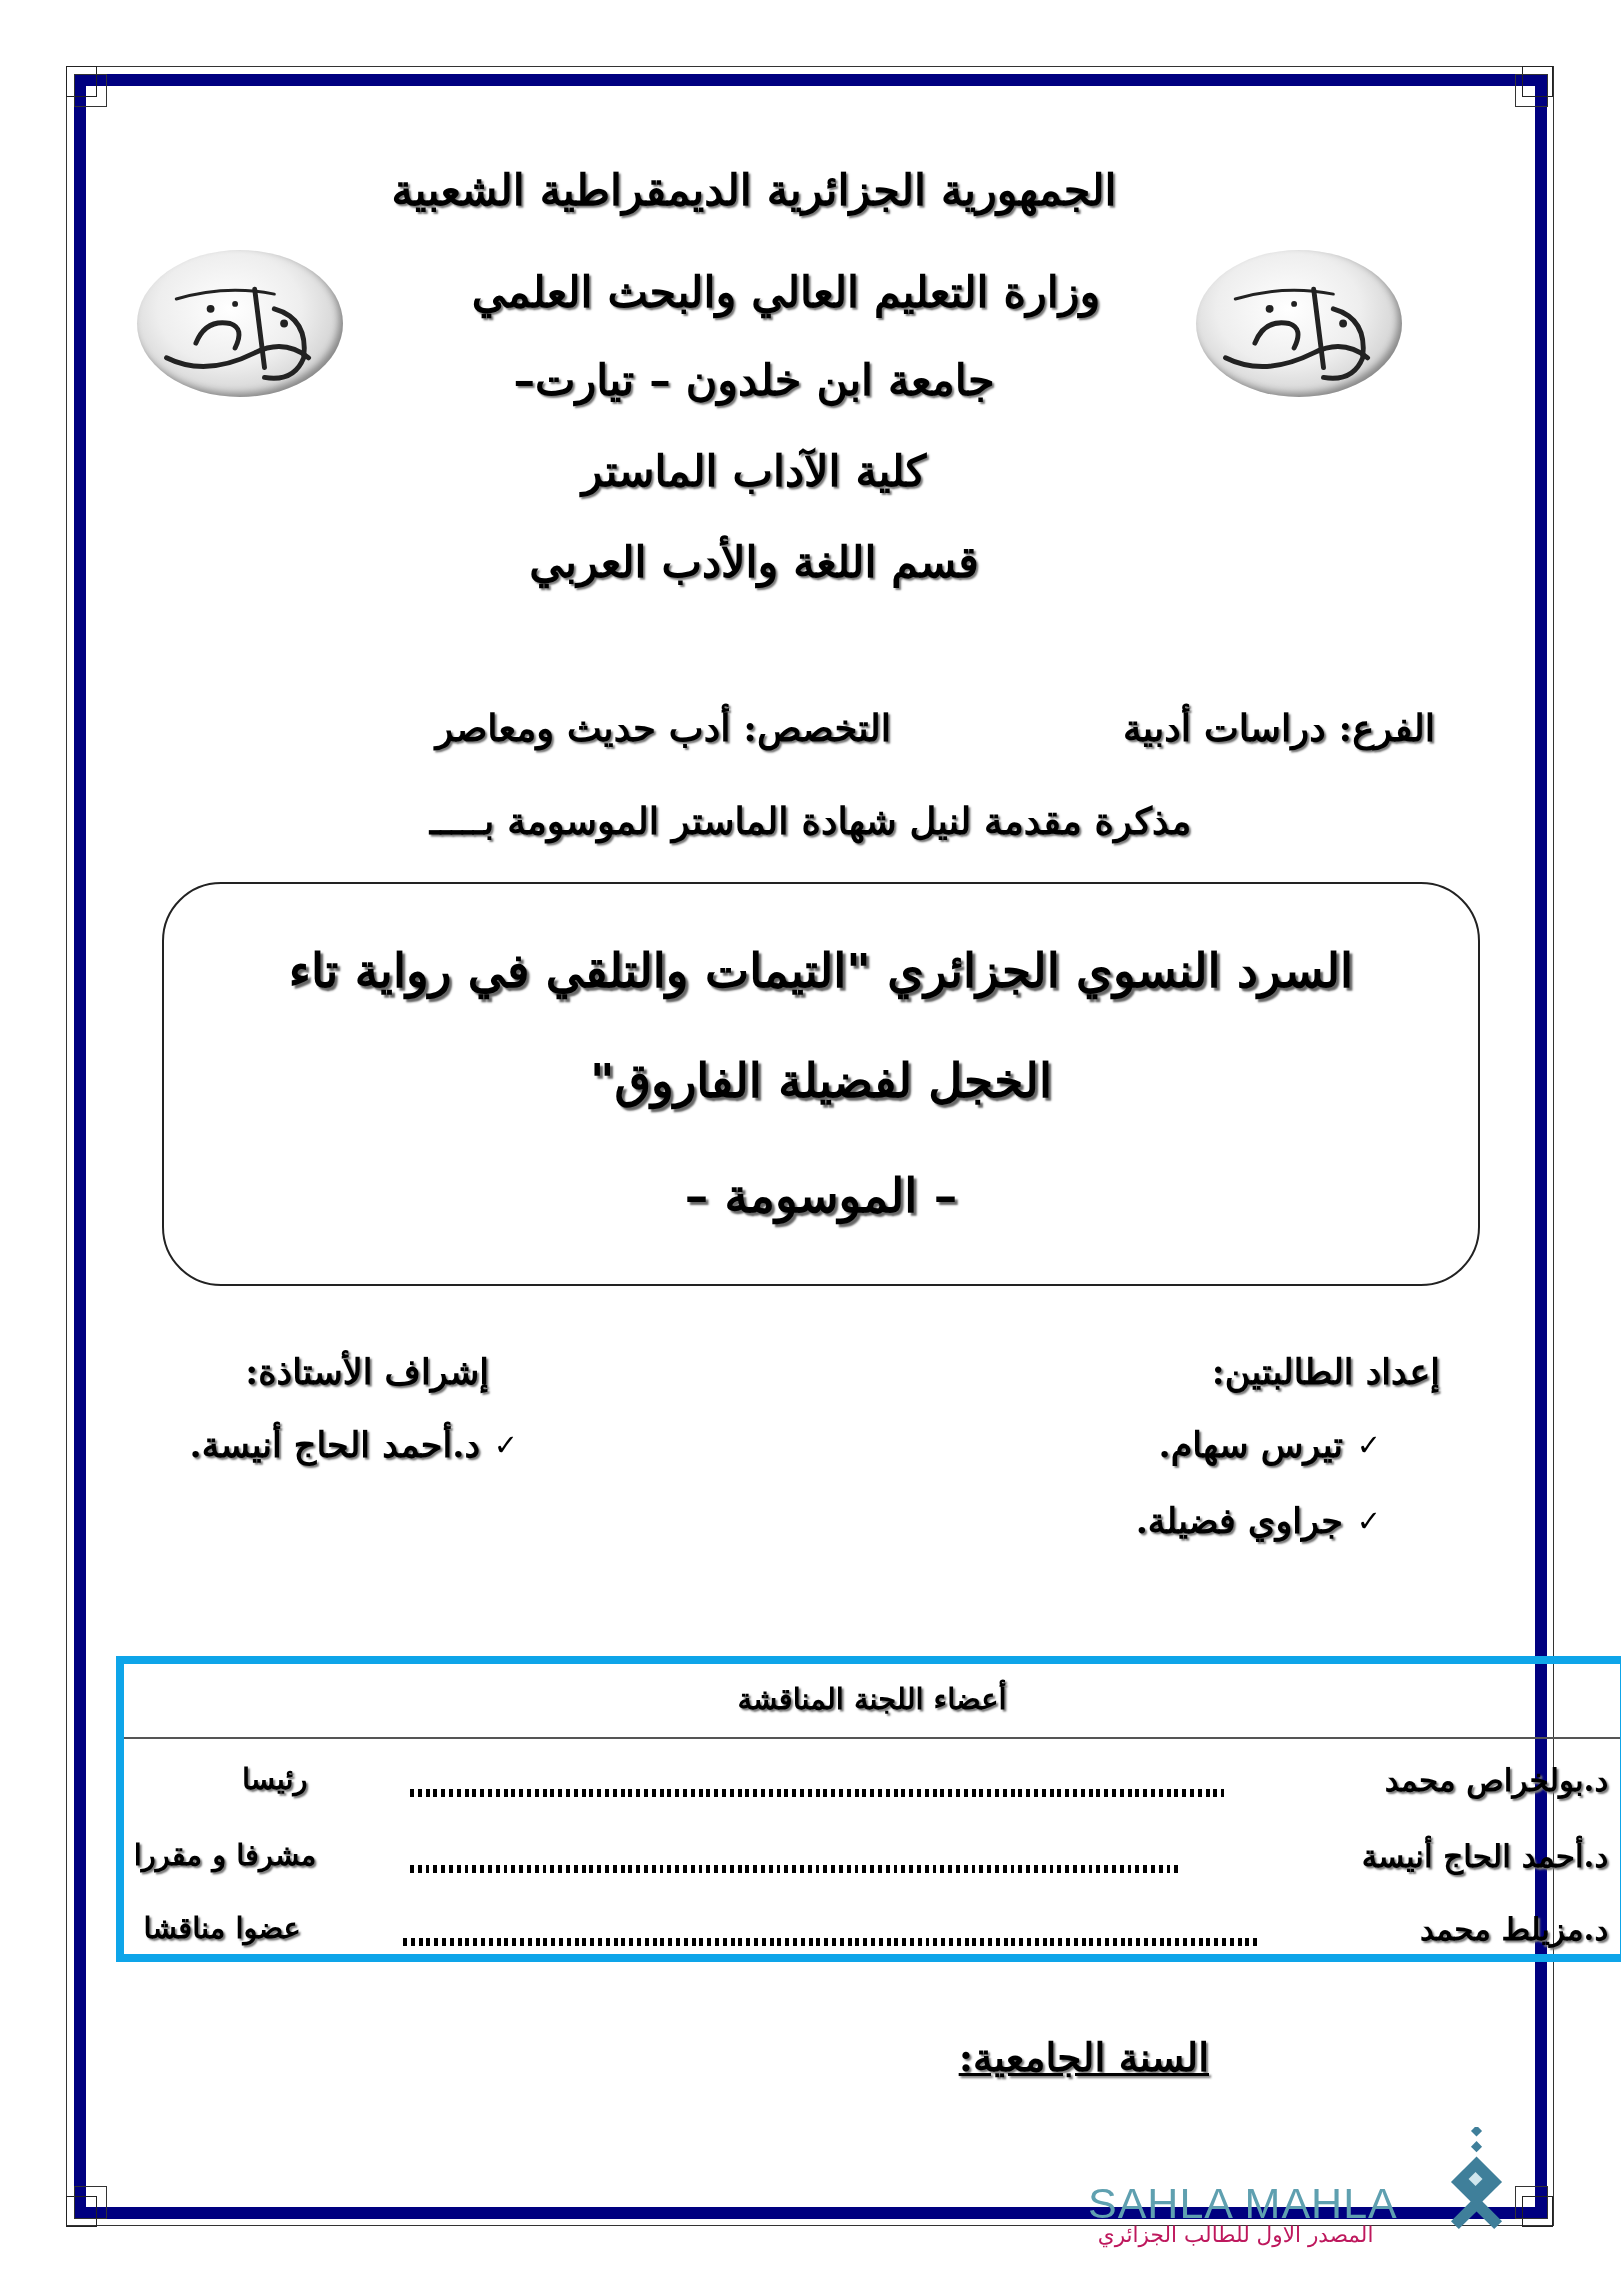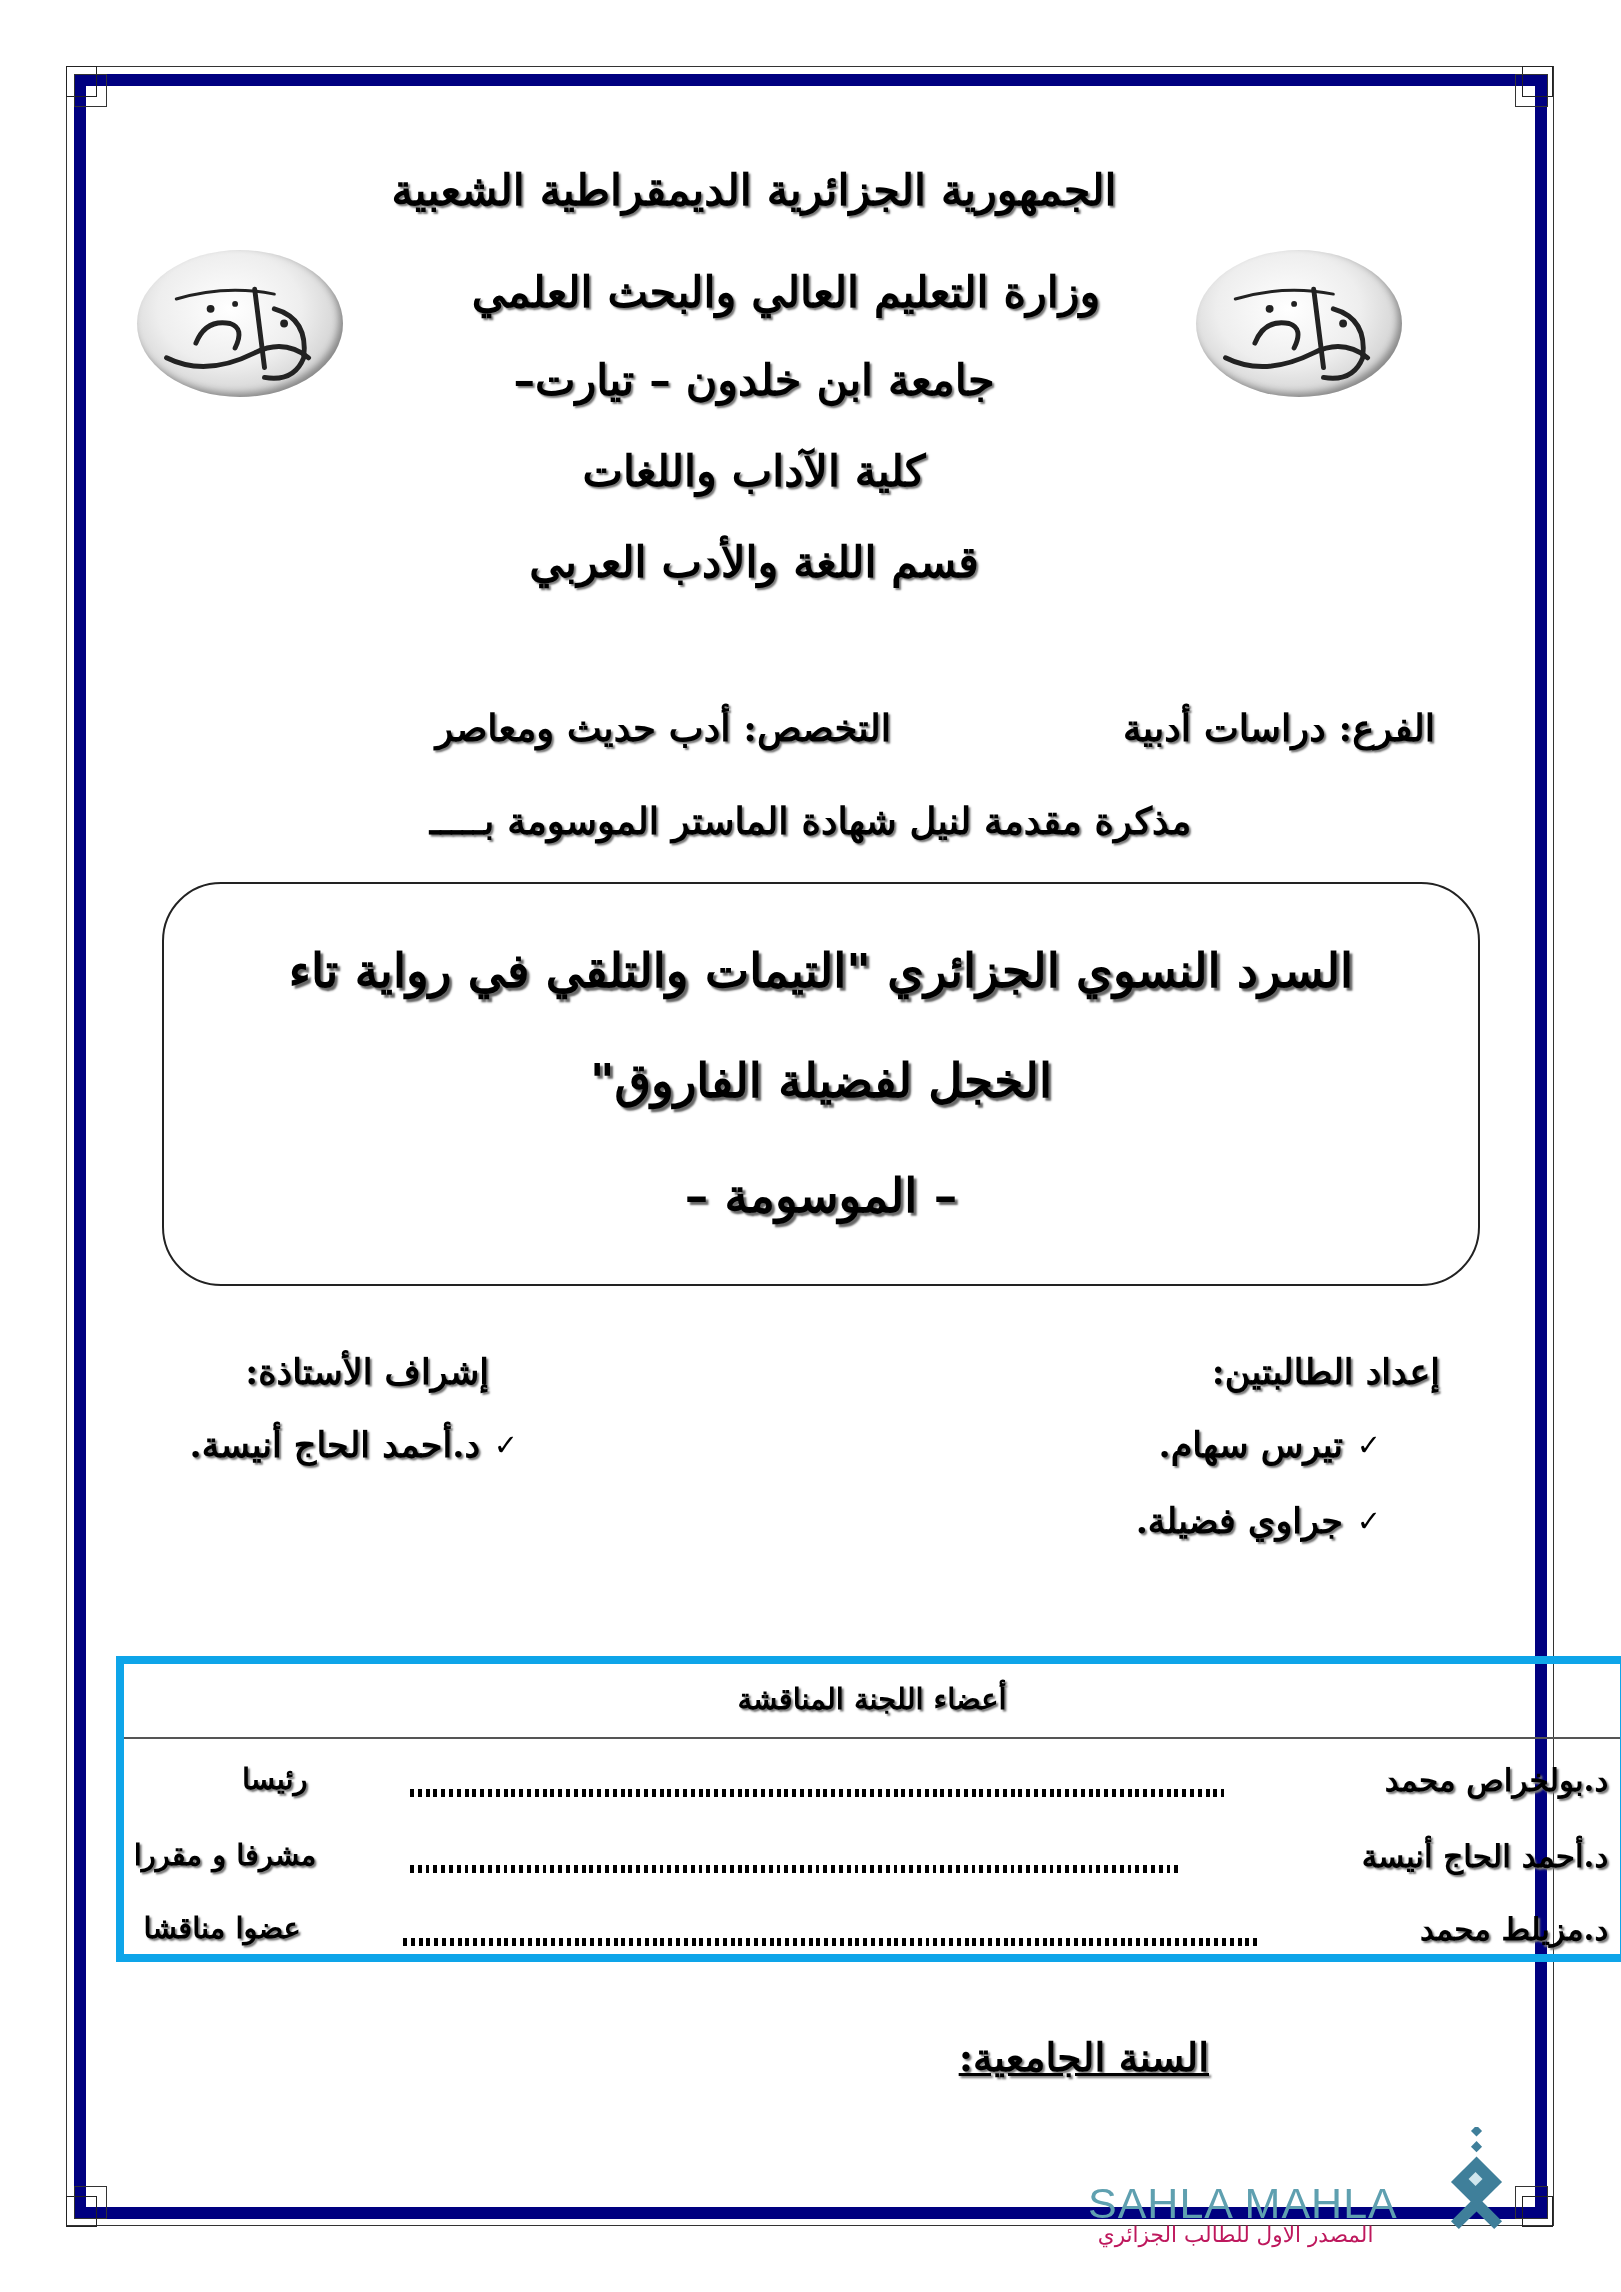--- a/index.html
+++ b/index.html
@@ -136,21 +136,21 @@
         <circle cx="75" cy="60" r="4"></circle>
         <circle cx="150" cy="75" r="4"></circle>
         <circle cx="100" cy="55" r="3"></circle>
       </g>
   </svg>
 </div>
 
 <div class="center-line ar hdr h1">الجمهورية الجزائرية الديمقراطية الشعبية</div>
 <div class="center-line ar hdr h2">وزارة التعليم العالي والبحث العلمي</div>
 <div class="center-line ar hdr h3">جامعة ابن خلدون – تيارت–</div>
-<div class="center-line ar hdr h4">كلية الآداب واللغات</div>
+<div class="center-line ar hdr h4">كلية الآداب الماستر</div>
 <div class="center-line ar hdr h5">قسم اللغة والأدب العربي</div>
 
 <div class="row-abs ar branch">الفرع: دراسات أدبية</div>
 <div class="row-abs ar specialty">التخصص: أدب حديث ومعاصر</div>
 <div class="row-abs ar memo">مذكرة مقدمة لنيل شهادة الماستر الموسومة بـــــ</div>
 
 <div class="title-box">
   <div class="title-line ar t1">السرد النسوي الجزائري "التيمات والتلقي في رواية تاء</div>
   <div class="title-line ar t2">الخجل لفضيلة الفاروق"</div>
   <div class="title-line ar t3">– الموسومة –</div>

